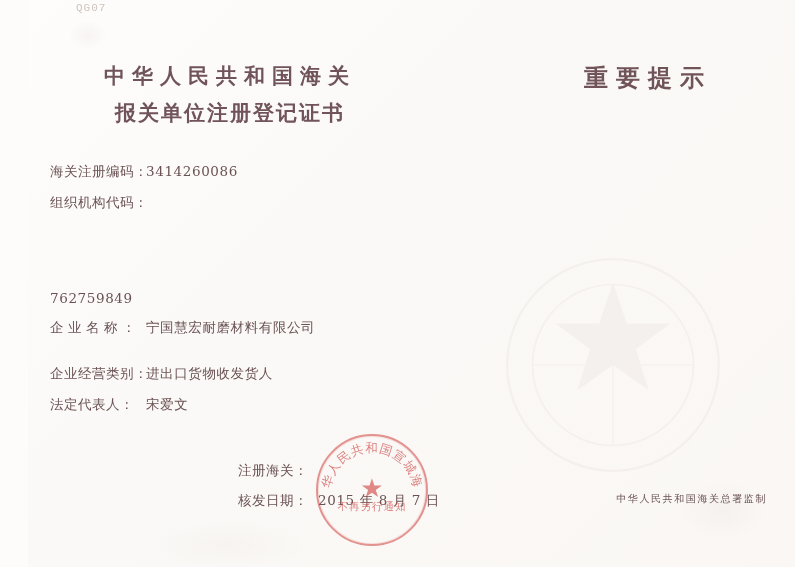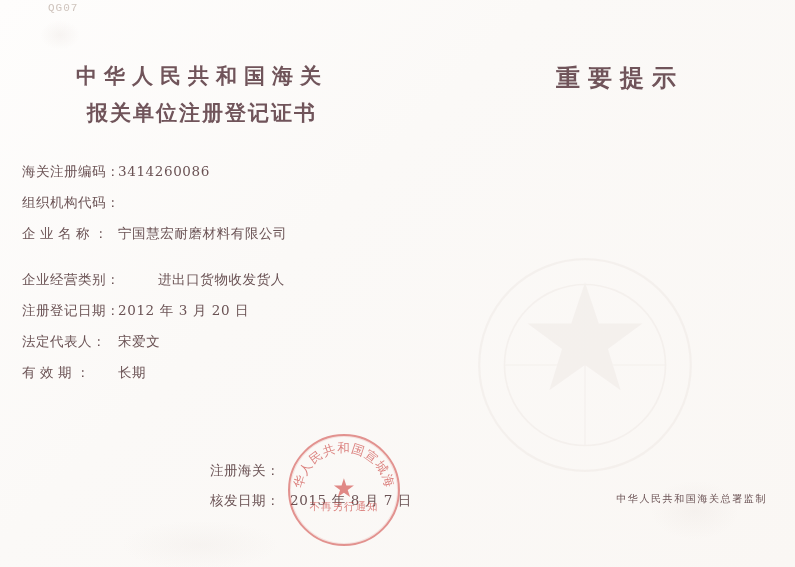--- a/index.html
+++ b/index.html
@@ -12,20 +12,21 @@
     background: #fdfcfa;
     font-family: "Liberation Serif", serif;
     color: #5b4a4a;
     position: relative;
     overflow: hidden;
   }
   .page {
     position: absolute;
     inset: 0;
     background: linear-gradient(135deg, #fefdfc 0%, #fbf9f7 40%, #faf7f4 100%);
+    margin-left: 28px;
   }
   
   .stain {
     position: absolute;
     border-radius: 50%;
     pointer-events: none;
   }
   .stain.a { left: 40px; top: 20px; width: 40px; height: 30px; background: radial-gradient(ellipse at center, rgba(190,170,160,.10), rgba(255,255,255,0) 70%); }
   .stain.b { left: 650px; top: 480px; width: 90px; height: 60px; background: radial-gradient(ellipse at center, rgba(190,170,160,.08), rgba(255,255,255,0) 70%); }
   .stain.c { left: 120px; top: 520px; width: 160px; height: 50px; background: radial-gradient(ellipse at center, rgba(190,175,165,.07), rgba(255,255,255,0) 70%); }
@@ -115,24 +116,24 @@
   }
   .field-label.spread {
     letter-spacing: 4.5px;
   }
   .field-value {
     flex: 1;
     letter-spacing: 0.6px;
     color: #6a5254;
   }
   .r0 { margin-bottom: 13px; }
-  .r1 { margin-bottom: 13px; }
+  .r1 { margin-bottom: 13px; flex-direction: column; }
   .r2 { margin-bottom: 28px; }
   .r3 { margin-bottom: 30px; }
-  .r4 { margin-bottom: 13px; gap: 40px; }
+  .r4 { margin-bottom: 13px; }
   .r5 { margin-bottom: 13px; }
   .r6 { margin-bottom: 13px; }
   .r7 { margin-bottom: 0; }
 
   
   .bottom-fields {
     position: absolute;
     left: 210px;
     top: 462px;
     width: 330px;
@@ -235,40 +236,33 @@
 
   <div class="right-title">重要提示</div>
 
   <div class="fields">
     <div class="field-row r0">
       <div class="field-label">海关注册编码：</div>
       <div class="field-value">3414260086</div>
     </div>
     <div class="field-row r1">
       <div class="field-label">组织机构代码：</div>
+      <div class="field-value">762759849</div>
     </div>
     <div class="field-row r2">
       <div class="field-label spread">企业名称：</div>
       <div class="field-value">宁国慧宏耐磨材料有限公司</div>
     </div>
     <div class="field-row r4">
       <div class="field-label">企业经营类别：</div>
       <div class="field-value">进出口货物收发货人</div>
     </div>
-    <div class="field-row r5">
-      <div class="field-label">注册登记日期：</div>
-      <div class="field-value">2012 年 3 月 20 日</div>
-    </div>
     <div class="field-row r6">
       <div class="field-label">法定代表人：</div>
       <div class="field-value">宋爱文</div>
-    </div>
-    <div class="field-row r7">
-      <div class="field-label spread">有效期：</div>
-      <div class="field-value">长期</div>
     </div>
   </div>
 
   <div class="bottom-fields">
     <div class="field-row">
       <div class="field-label">注册海关：</div>
     </div>
     <div class="field-row">
       <div class="field-label">核发日期：</div>
       <div class="field-value">2015 年 8 月 7 日</div>

